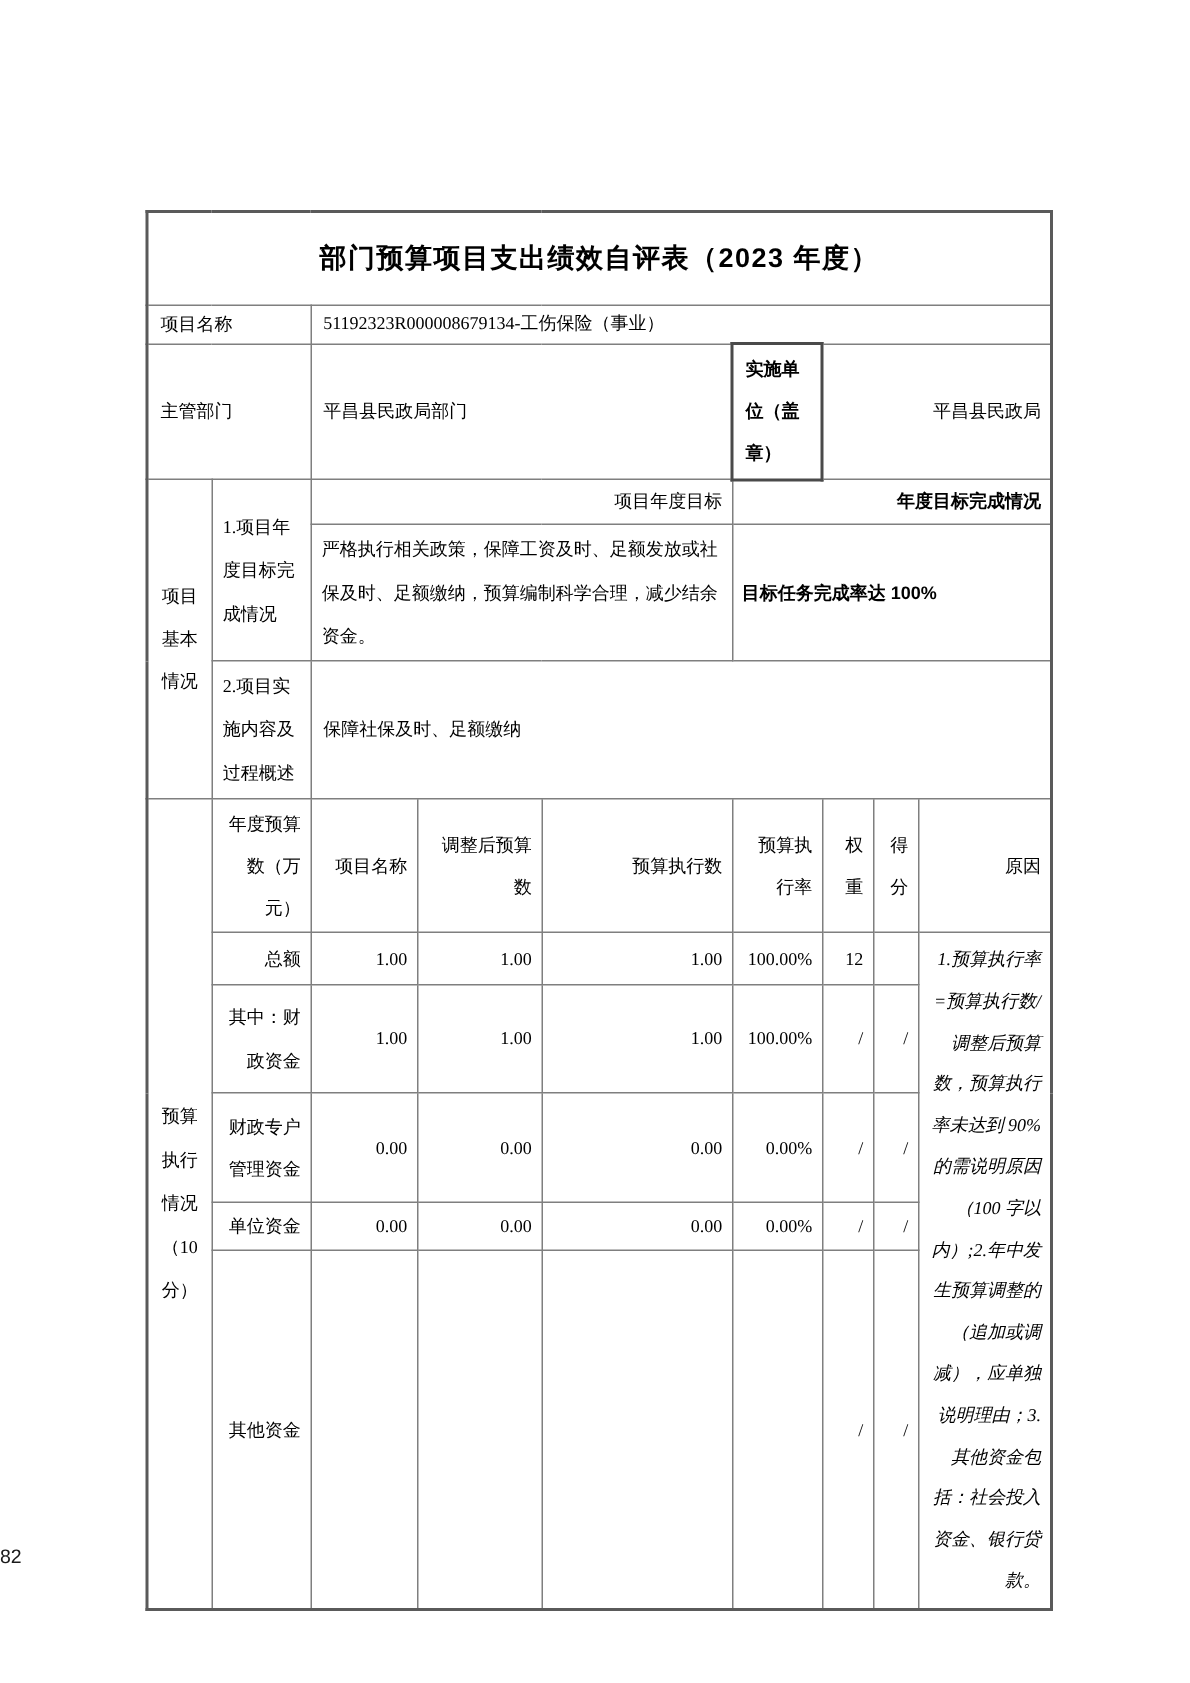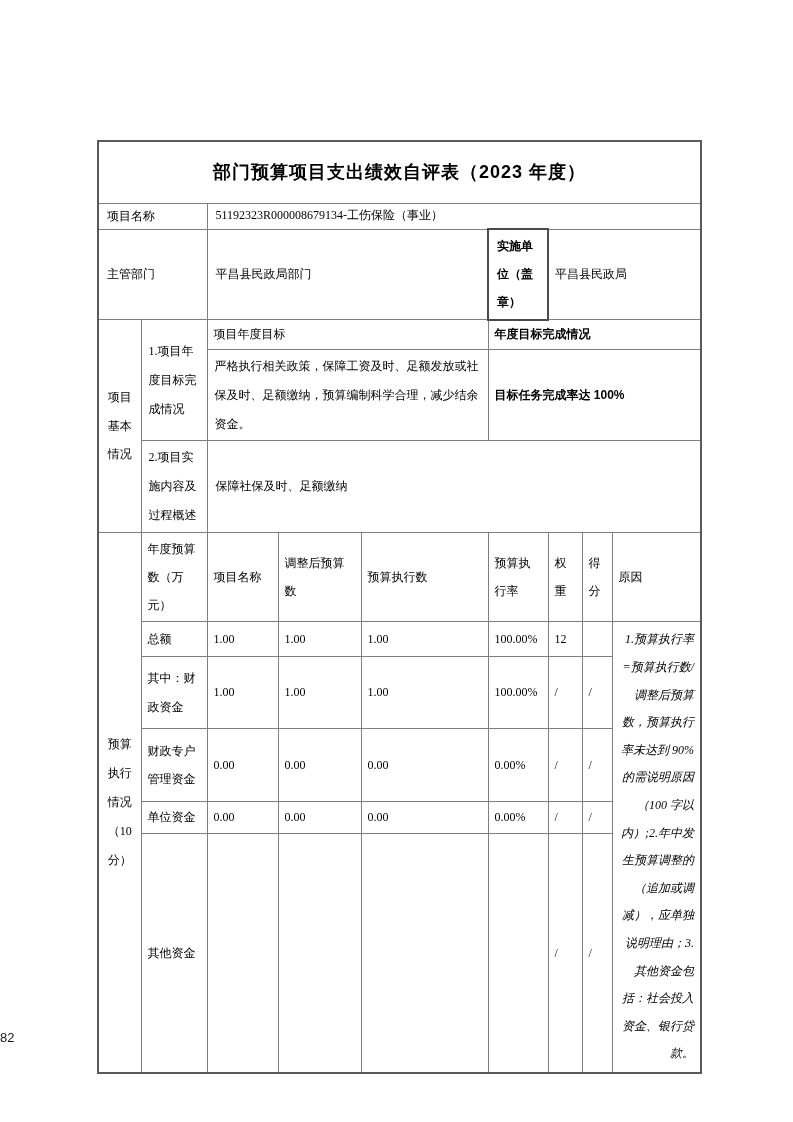--- a/index.html
+++ b/index.html
@@ -29,21 +29,21 @@
     overflow: hidden;
     word-break: break-all;
   }
   .title-cell {
     font-family: "Liberation Sans", "DejaVu Sans", sans-serif;
     font-weight: bold;
     font-size: 18px;
     text-align: center;
     letter-spacing: 1px;
   }
-  .c { text-align: left; }
+  .c { text-align: right; }
   .l { text-align: left; }
   .pre { white-space: pre-line; }
   .lh { line-height: 2.35; }
   .boldsans {
     font-family: "Liberation Sans", "DejaVu Sans", sans-serif;
     font-weight: bold;
     margin-left: 12px;
   }
   .impl-cell {
     border: 2px solid #4a4a4a;

